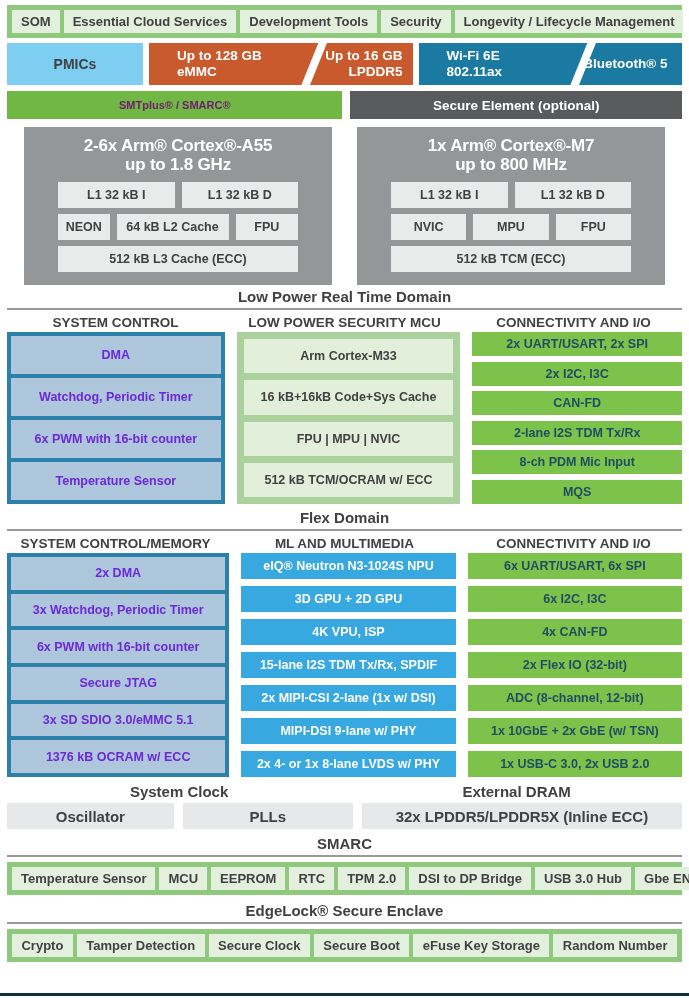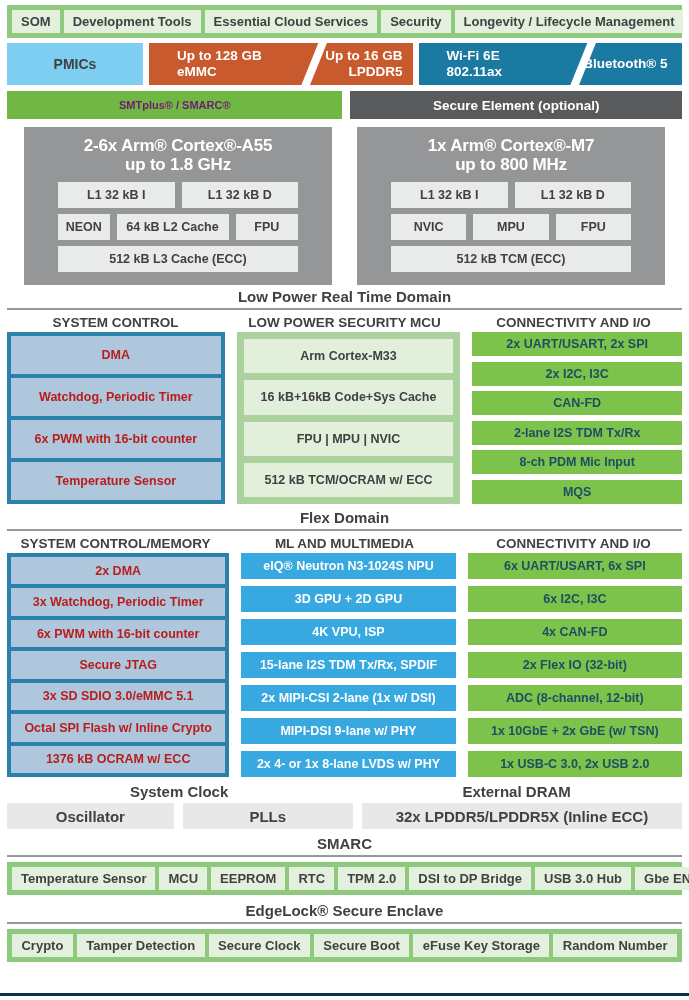--- a/index.html
+++ b/index.html
@@ -42,21 +42,21 @@
   
   .domain-title{text-align:center;font-weight:bold;font-size:15px;color:#414042;margin-top:3px;}
   .hr{height:2px;background:#98999b;margin-top:3px;}
   
   .cols{display:flex;gap:12px;margin-top:2px;}
   .col{flex:1;min-width:0;}
   .hdr3{display:flex;gap:12px;margin-top:5px;}
   .hdr3 .h{flex:1;text-align:center;font-weight:bold;font-size:13.5px;color:#414042;white-space:nowrap;}
   .ctrl{background:#2b81a9;padding:4px;display:flex;flex-direction:column;gap:4px;box-sizing:border-box;}
   .ctrl .b{background:#afc7dc;flex:1;display:flex;align-items:center;justify-content:center;
-    font-weight:bold;font-size:12.5px;color:#b91c1c;white-space:nowrap;}
+    font-weight:bold;font-size:12.5px;color:#6d28d9;white-space:nowrap;}
   .mcu{background:#abd29c;padding:7px;display:flex;flex-direction:column;gap:7px;box-sizing:border-box;}
   .mcu .b{background:#e1efdb;flex:1;display:flex;align-items:center;justify-content:center;
     font-weight:bold;font-size:12.5px;color:#414042;white-space:nowrap;}
   .stack{display:flex;flex-direction:column;justify-content:space-between;}
   .stack .b{display:flex;align-items:center;justify-content:center;font-weight:bold;font-size:12.5px;white-space:nowrap;}
   .io .b{background:#7cc24b;color:#1d4f63;height:24px;}
   .ml .b{background:#38a9e0;color:#fff;height:26px;}
   .io2 .b{height:26px;}
   .h172{height:172px;} .h224{height:224px;}
   
@@ -70,22 +70,22 @@
   .mt6{margin-top:6px;} .mt5{margin-top:5px;} .mt7{margin-top:7px;}
   .footer-line{position:absolute;left:0;bottom:4px;width:689px;height:3px;background:#0f2f45;}
 </style>
 </head>
 <body>
 
 <div class="page">
 
   <div class="band">
     <div class="cell sm">SOM</div>
+    <div class="cell">Essential Cloud Services</div>
     <div class="cell">Development Tools</div>
-    <div class="cell">Essential Cloud Services</div>
     <div class="cell">Security</div>
     <div class="cell">Longevity / Lifecycle Management</div>
   </div>
 
   <div class="hwrow">
     <div class="pmics">PMICs</div>
     <div class="split mem">
       <div class="half left">
         <span>Up to 128 GB</span>
         <span>eMMC</span>
@@ -197,21 +197,20 @@
     <div class="h">CONNECTIVITY AND I/O</div>
   </div>
 
   <div class="cols">
     <div class="col ctrl h224">
       <div class="b">2x DMA</div>
       <div class="b">3x Watchdog, Periodic Timer</div>
       <div class="b">6x PWM with 16-bit counter</div>
       <div class="b">Secure JTAG</div>
       <div class="b">3x SD SDIO 3.0/eMMC 5.1</div>
-      <div class="b">Octal SPI Flash w/ Inline Crypto</div>
       <div class="b">1376 kB OCRAM w/ ECC</div>
     </div>
     <div class="col stack ml h224">
       <div class="b">eIQ® Neutron N3-1024S NPU</div>
       <div class="b">3D GPU + 2D GPU</div>
       <div class="b">4K VPU, ISP</div>
       <div class="b">15-lane I2S TDM Tx/Rx, SPDIF</div>
       <div class="b">2x MIPI-CSI 2-lane (1x w/ DSI)</div>
       <div class="b">MIPI-DSI 9-lane w/ PHY</div>
       <div class="b">2x 4- or 1x 8-lane LVDS w/ PHY</div>

